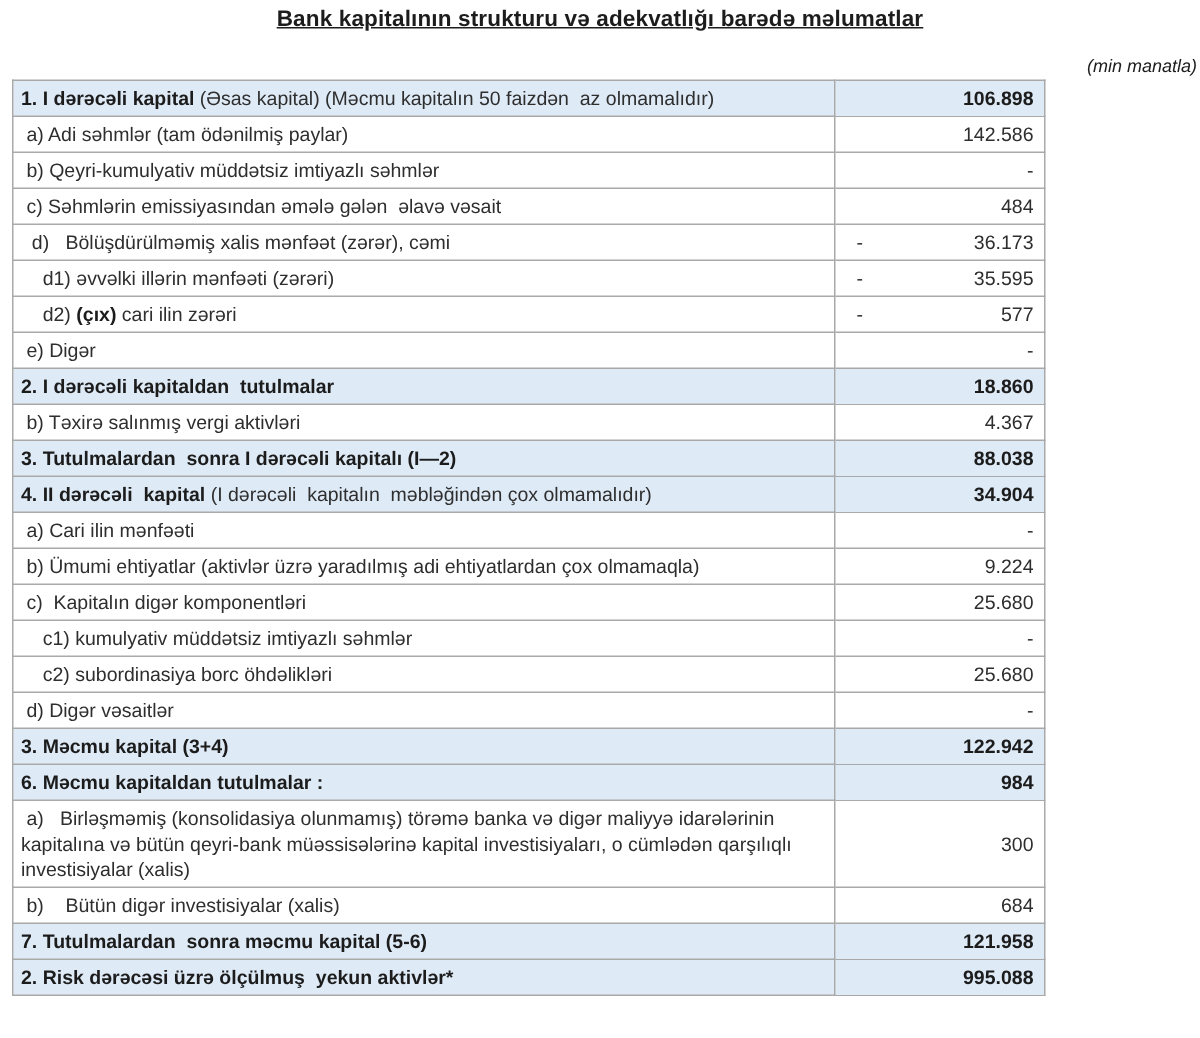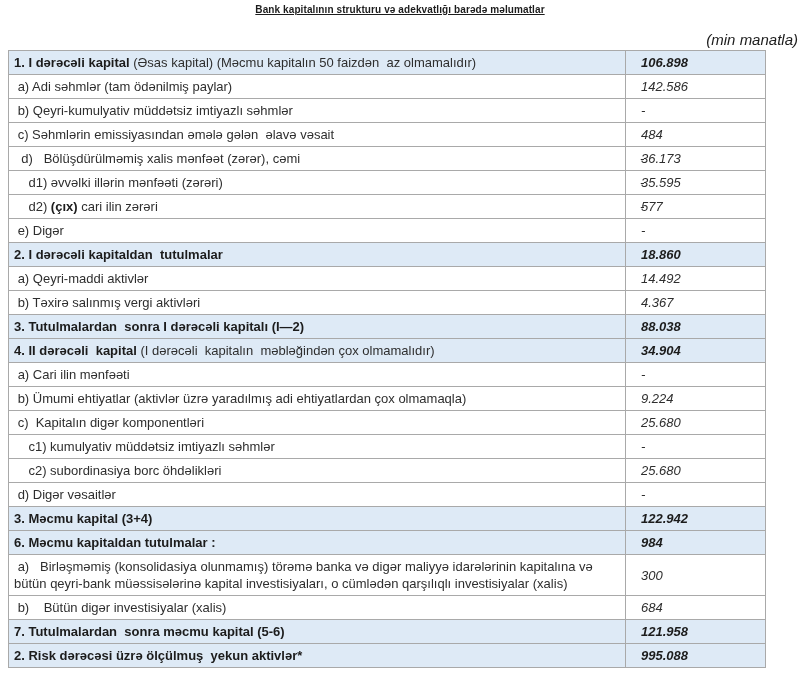--- a/index.html
+++ b/index.html
@@ -8,57 +8,57 @@
     --text:#2e2e2e;
     --text-strong:#1c1c1c;
   }
   *{box-sizing:border-box;}
   body{margin:0;background:#ffffff;font-family:"Liberation Sans",sans-serif;}
   .page{width:800px;height:692px;background:#ffffff;overflow:hidden;}
   .doc-title{
     margin:0;
     padding-top:4px;
     text-align:center;
-    font-size:10px;
+    font-size:15px;
     font-weight:700;
     text-decoration:underline;
     color:var(--text-strong);
     letter-spacing:.1px;
   }
   .unit-note{
     width:790px;
     margin:16px 0 2px 8px;
     text-align:right;
     font-style:italic;
-    font-size:15px;
+    font-size:12px;
     color:var(--text-strong);
   }
   table.capital-table{
     border-collapse:collapse;
     table-layout:fixed;
     margin-left:8px;
-    width:758px;
+    width:689px;
   }
   .capital-table td{
     border:1px solid var(--border);
     vertical-align:middle;
     font-size:13px;
     color:var(--text);
   }
   td.label{
     padding:3px 4px 3px 5px;
     line-height:17px;
     white-space:pre-wrap;
   }
   td.value{
     width:140px;
     position:relative;
+    text-align:right;
     padding:3px 7px 3px 15px;
     line-height:17px;
-    font-style:italic;
   }
   tr.section td{background:var(--section-row-bg);}
   tr.section td.value{font-weight:700;color:var(--text-strong);}
   .b{font-weight:700;color:var(--text-strong);}
   .nb{font-weight:400;color:var(--text);}
   .minus{
     position:absolute;
     left:14px;
     top:3px;
   }
@@ -101,24 +101,20 @@
           <td class="label"><span class="nb">    d2) </span><span class="b">(çıx)</span><span class="nb"> cari ilin zərəri</span></td>
           <td class="value"><span class="minus">-</span><span>577</span></td>
         </tr>
         <tr>
           <td class="label"><span class="nb"> e) Digər</span></td>
           <td class="value"><span>-</span></td>
         </tr>
         <tr class="section">
           <td class="label"><span class="b">2. I dərəcəli kapitaldan  tutulmalar</span></td>
           <td class="value"><span>18.860</span></td>
-        </tr>
-        <tr>
-          <td class="label"><span class="nb"> a) Qeyri-maddi aktivlər</span></td>
-          <td class="value"><span>14.492</span></td>
         </tr>
         <tr>
           <td class="label"><span class="nb"> b) Təxirə salınmış vergi aktivləri</span></td>
           <td class="value"><span>4.367</span></td>
         </tr>
         <tr class="section">
           <td class="label"><span class="b">3. Tutulmalardan  sonra I dərəcəli kapitalı (I—2)</span></td>
           <td class="value"><span>88.038</span></td>
         </tr>
         <tr class="section">

